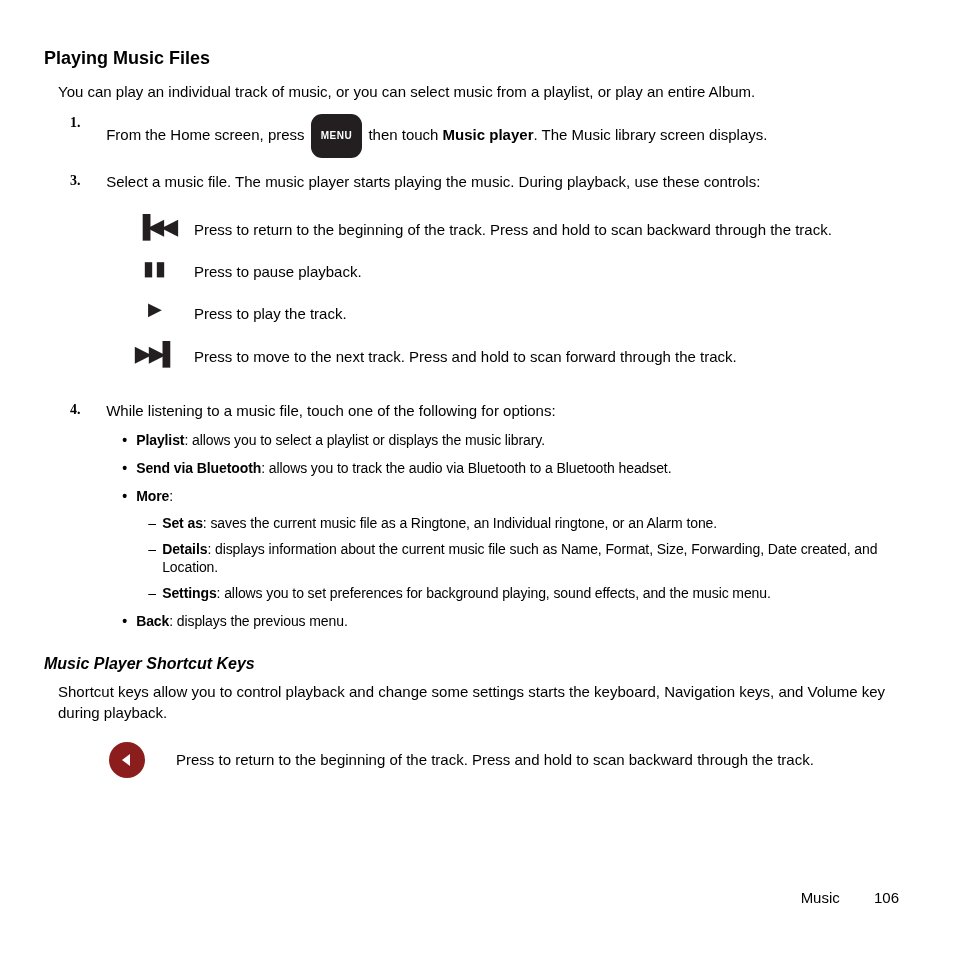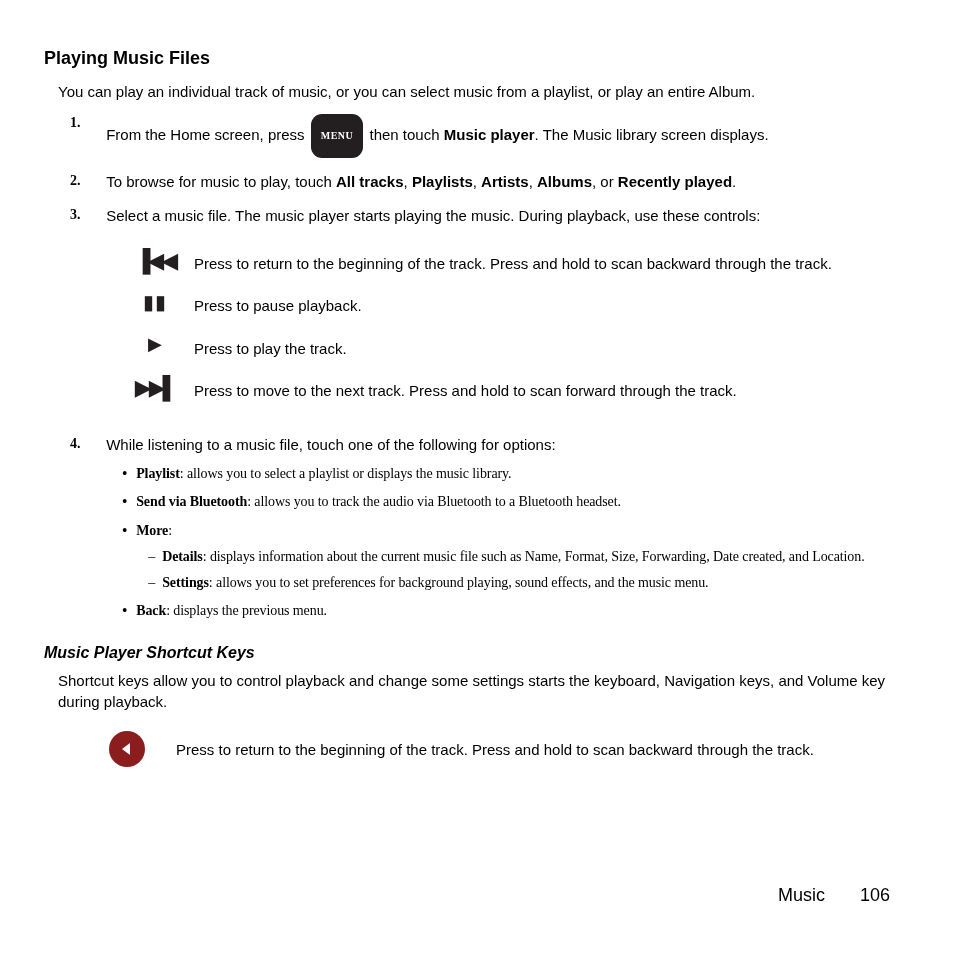--- a/index.html
+++ b/index.html
@@ -55,21 +55,20 @@
     display: inline-block;
     background: #231f20;
     color: #fff;
     font-size: 10px;
     font-weight: 700;
     letter-spacing: 0.5px;
     padding: 15px 10px;
     border-radius: 11px;
     vertical-align: 1px;
     margin: 0 2px;
-    font-family: Liberation Serif, serif;
   }
   b { font-weight: 700; text-align: center; }
   table.controls {
     border-collapse: collapse;
     margin: 20px 0 20px 62px;
   }
   table.controls td {
     padding: 8px 16px 14px 0;
     vertical-align: top;
   }
@@ -88,21 +87,21 @@
     line-height: 1;
     color: #231f20;
     letter-spacing: -3px;
     font-family: Arial, sans-serif;
   }
   ul.bullets {
     list-style: none;
     margin: 10px 0 0 16px;
     padding: 0;
     font-size: 14px;
-    font-family: Liberation Serif, serif;
+    font-family: Liberation Sans, sans-serif;
   }
   ul.bullets > li {
     margin-bottom: 10px;
     line-height: 1.3;
     position: relative;
     padding-left: 14px;
     font-stretch: condensed;
   }
   ul.bullets > li::before {
     content: "•";
@@ -144,22 +143,22 @@
     border-radius: 50%;
     background: #8c1d1d;
     display: flex;
     align-items: center;
     justify-content: center;
   }
   .nav-circle svg { display: block; }
   .footer {
     position: absolute;
     bottom: 48px;
-    right: 64px;
-    font-size: 18px;
+    right: 55px;
+    font-size: 15px;
   }
   .footer .pg {
     display: inline-block;
     margin-left: 30px;
   }
 </style>
 </head>
 <body>
 
 <h2 class="section">Playing Music Files</h2>
@@ -171,26 +170,20 @@
   <li>
     <span class="numwrap">1.</span>
     <span class="stepbody">
       <span>From the Home screen, press </span>
       <span class="menu-pill">MENU</span>
       <span> then touch </span>
       <b>Music player</b><span>. The Music library screen displays.</span>
     </span>
   </li>
 
-  <li>
-    <span class="numwrap">2.</span>
-    <span class="stepbody">
-      <span>To browse for music to play, touch </span><b>All tracks</b><span>, </span><b>Playlists</b><span>, </span><b>Artists</b><span>, </span><b>Albums</b><span>, or </span><b>Recently played</b><span>.</span>
-    </span>
-  </li>
 
   <li>
     <span class="numwrap">3.</span>
     <span class="stepbody">Select a music file. The music player starts playing the music. During playback, use these controls:</span>
 
     <table class="controls">
       <tbody>
           <tr>
         <td class="iconcell"><span class="ctrl-icon">▐◀◀</span></td>
         <td class="desccell">Press to return to the beginning of the track. Press and hold to scan backward through the track.</td>
@@ -213,20 +206,21 @@
 
   <li>
     <span class="numwrap">4.</span>
     <span class="stepbody">
       <span>While listening to a music file, touch one of the following for options:</span>
       <ul class="bullets cond">
         <li><b>Playlist</b><span>: allows you to select a playlist or displays the music library.</span></li>
         <li><b>Send via Bluetooth</b><span>: allows you to track the audio via Bluetooth to a Bluetooth headset.</span></li>
         <li><b>More</b><span>:</span>
           <ul class="dashes">
+            <li><b>Set as</b><span>: saves the current music file as a Ringtone, an Individual ringtone, or an Alarm tone.</span></li>
             <li><b>Details</b><span>: displays information about the current music file such as Name, Format, Size, Forwarding, Date created, and Location.</span></li>
             <li><b>Settings</b><span>: allows you to set preferences for background playing, sound effects, and the music menu.</span></li>
           </ul>
         </li>
         <li><b>Back</b><span>: displays the previous menu.</span></li>
       </ul>
     </span>
   </li>
 
 </ol>

